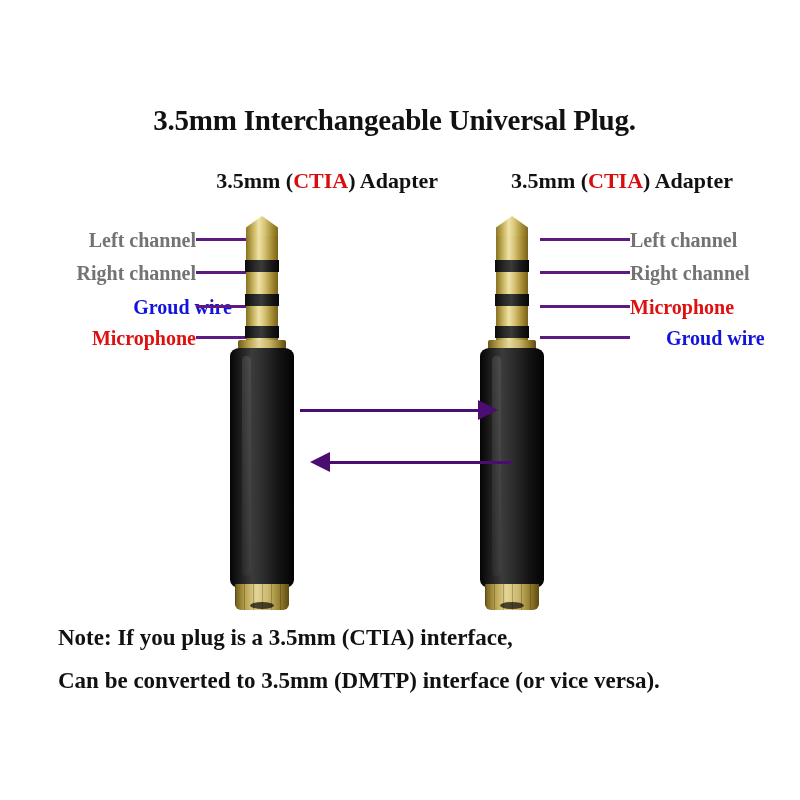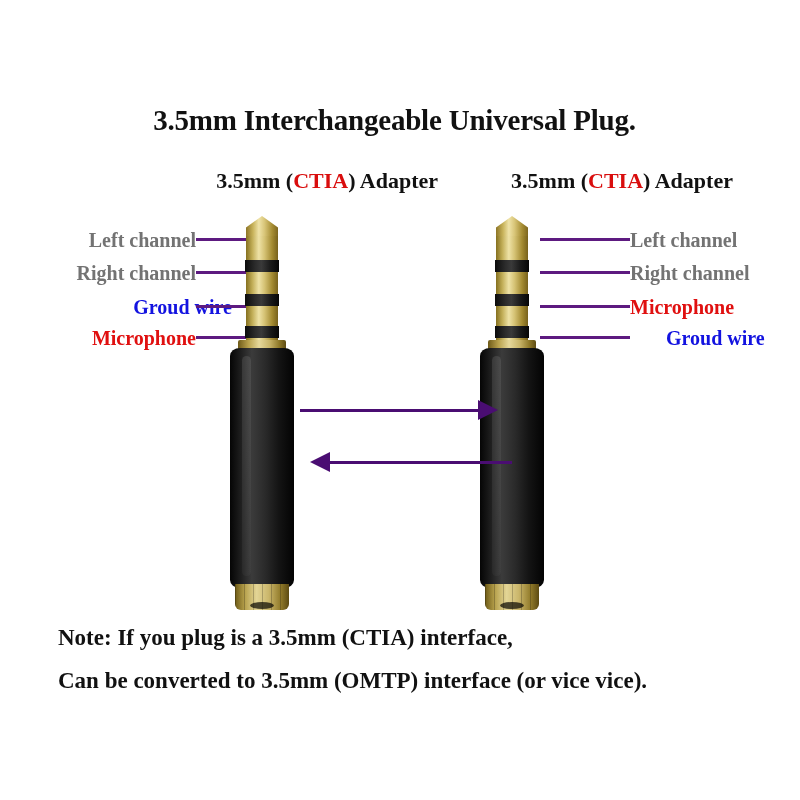--- a/index.html
+++ b/index.html
@@ -269,15 +269,15 @@
   </div>
 
   <div class="arrow-line" style="left:300px; top:409px; width:180px;"></div>
   <div class="arrow-head rt" style="left:478px; top:400px;"></div>
 
   <div class="arrow-line" style="left:330px; top:461px; width:182px;"></div>
   <div class="arrow-head lt" style="left:310px; top:452px;"></div>
 
 
   <div class="note line1">Note: If you plug is a 3.5mm (CTIA) interface,</div>
-  <div class="note line2">Can be converted to 3.5mm (OMTP) interface (or vice vice).</div>
+  <div class="note line2">Can be converted to 3.5mm (DMTP) interface (or vice versa).</div>
 
 </div>
 
 </body></html>

